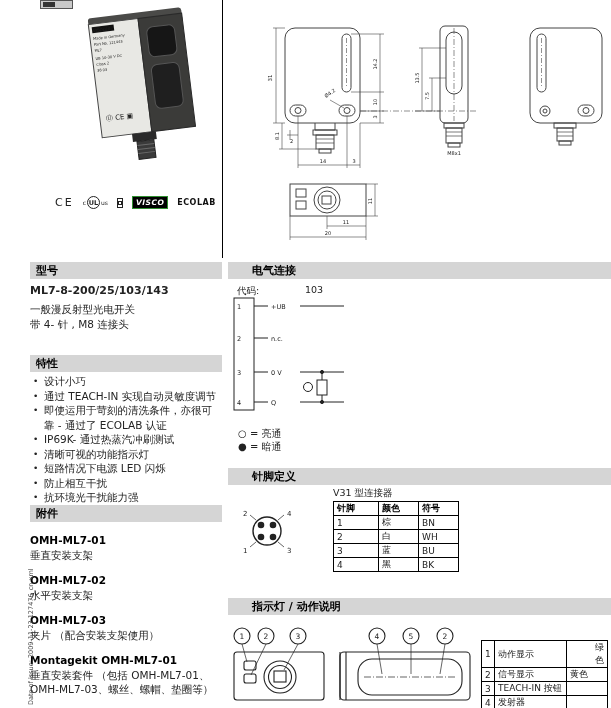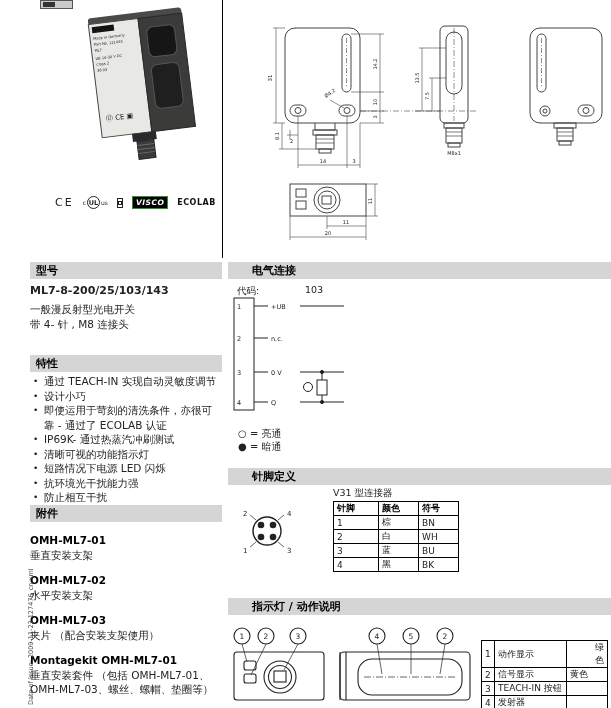--- a/index.html
+++ b/index.html
@@ -225,28 +225,28 @@
     </g>
   </svg>
 
   <div class="hdr hdr-left" style="top:262px;">型号</div>
   <div class="txt bold" style="left:30px; top:284px; font-size:11px;">ML7-8-200/25/103/143</div>
   <div class="txt" style="left:30px; top:303px;">一般漫反射型光电开关</div>
   <div class="txt" style="left:30px; top:318px;">带 4- 针 , M8 连接头</div>
 
   <div class="hdr hdr-left" style="top:355px;">特性</div>
   <ul class="feat-list">
+    <li>设计小巧</li>
     <li>通过 TEACH-IN 实现自动灵敏度调节</li>
-    <li>设计小巧</li>
     <li>即使运用于苛刻的清洗条件，亦很可靠 - 通过了 ECOLAB 认证</li>
     <li>IP69K- 通过热蒸汽冲刷测试</li>
     <li>清晰可视的功能指示灯</li>
     <li>短路情况下电源 LED 闪烁</li>
+    <li>防止相互干扰</li>
     <li>抗环境光干扰能力强</li>
-    <li>防止相互干扰</li>
   </ul>
 
   <div class="hdr hdr-left" style="top:505px;">附件</div>
   <div class="acc-list">
     <div class="acc-name">OMH-ML7-01</div>
     <div class="acc-desc">垂直安装支架</div>
     <div class="acc-name">OMH-ML7-02</div>
     <div class="acc-desc">水平安装支架</div>
     <div class="acc-name">OMH-ML7-03</div>
     <div class="acc-desc">夹片 （配合安装支架使用）</div>

